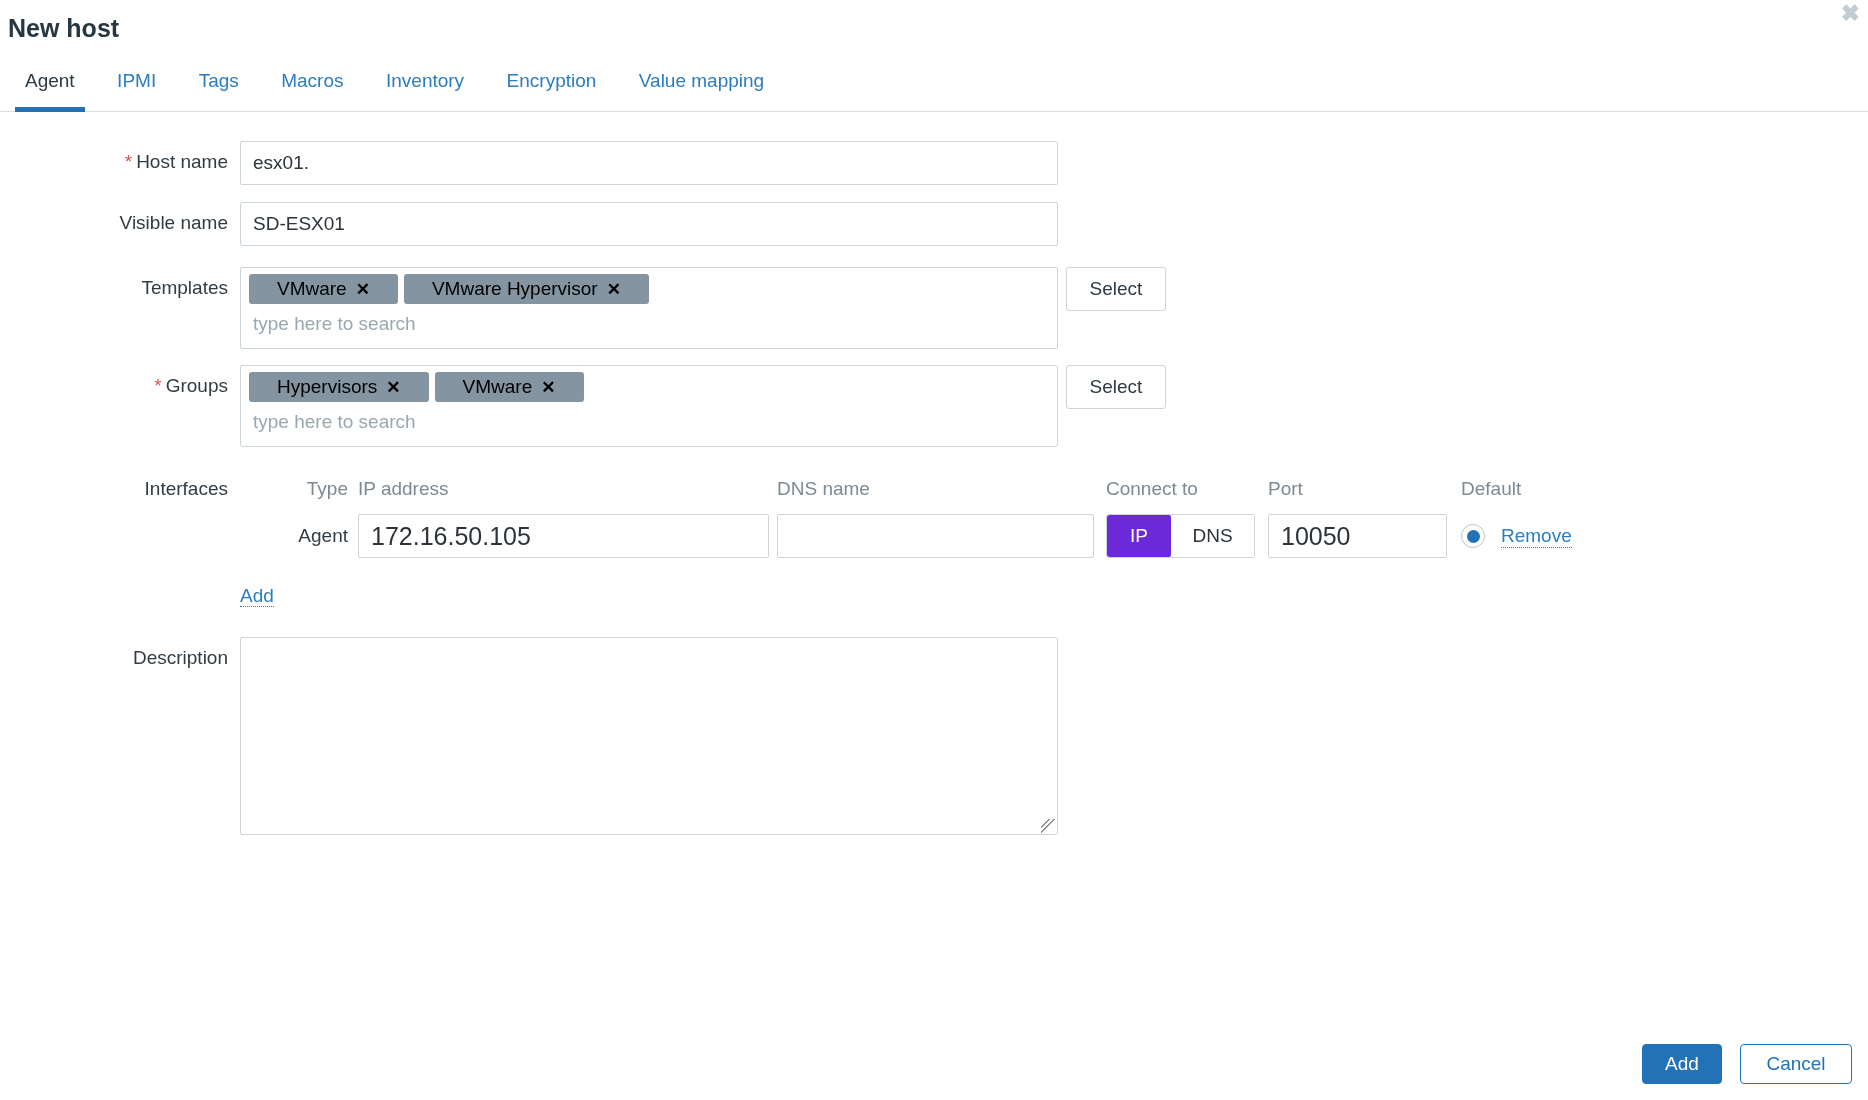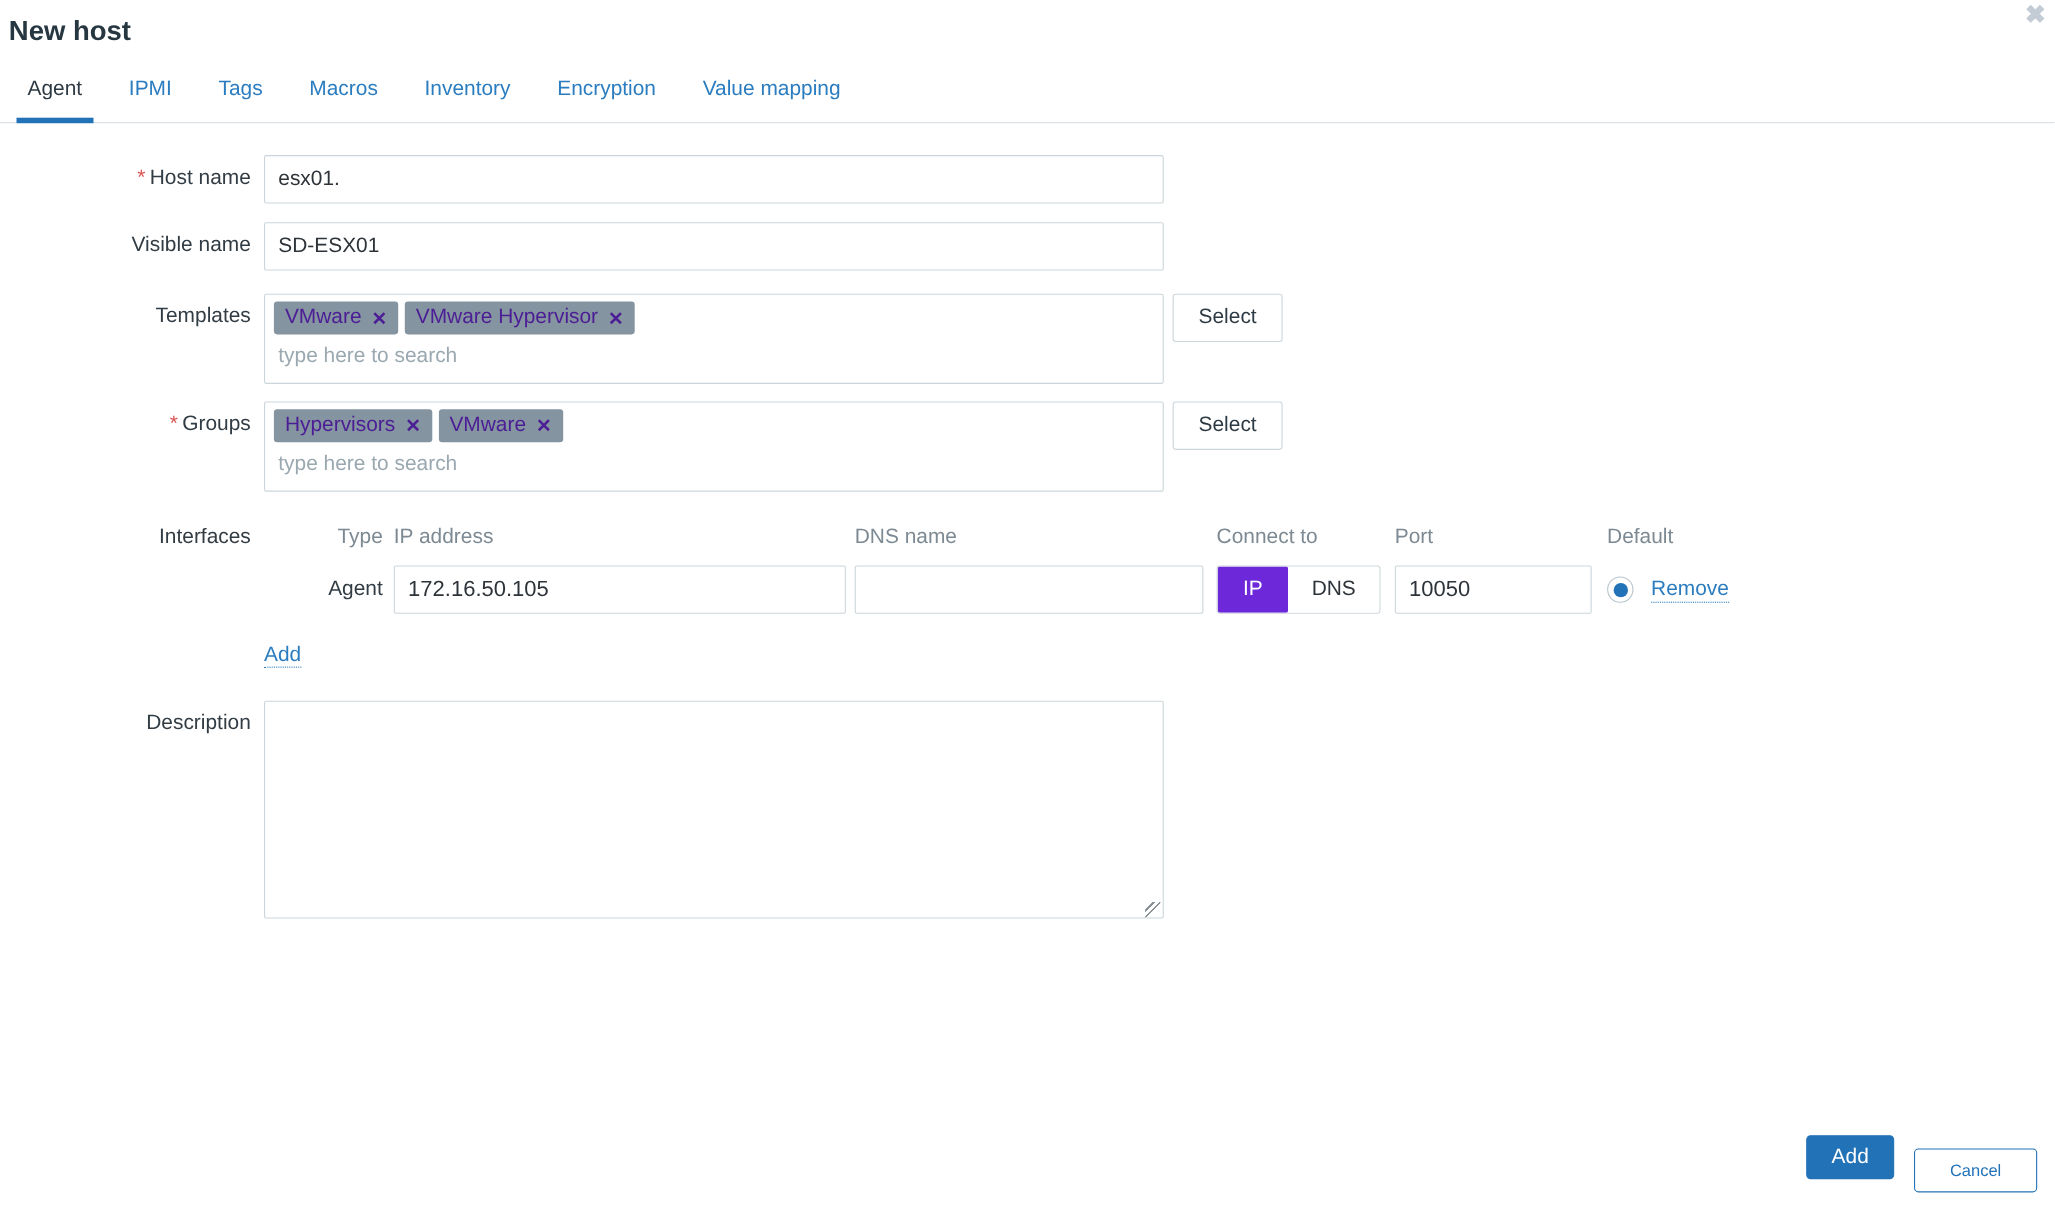--- a/index.html
+++ b/index.html
@@ -18,38 +18,38 @@
   .row { display:flex; align-items:flex-start; }
   .lbl { flex:0 0 228px; text-align:right; font-size:19px; color:#323c44; padding-top:10px; }
   .lbl.no-pad { padding-top:0; }
   .req { color:#d9534f; margin-right:4px; }
   .fld { margin-left:12px; display:flex; align-items:flex-start; gap:8px; }
 
   .text-input { width:818px; height:44px; border:1px solid #ccd6da; border-radius:2px; padding:0 12px; font-size:19px; color:#2d3338; font-family:"Liberation Sans", sans-serif; outline:none; }
 
   .multiselect { width:818px; min-height:82px; border:1px solid #ccd6da; border-radius:2px; padding:6px 8px 4px 8px; cursor:text; }
   .chips { display:flex; flex-wrap:wrap; gap:6px; }
-  .chip { display:inline-flex; align-items:center; gap:9px; background:#8494a0; color:#4c1d95; font-size:19px; padding:4px 10px; border-radius:3px; }
+  .chip { display:inline-flex; align-items:center; gap:9px; background:#8494a0; color:#000000; font-size:19px; padding:4px 28px; border-radius:3px; }
   .chip-x { font-weight:bold; font-size:17px; cursor:pointer; line-height:1; }
   .ms-placeholder { padding:9px 4px 4px 4px; font-size:19px; color:#9aa8b0; }
 
   .btn-select { height:44px; min-width:100px; padding:0 18px; background:#fff; border:1px solid #ccd6da; border-radius:3px; font-size:19px; color:#2d3a43; cursor:pointer; font-family:"Liberation Sans", sans-serif; }
 
   
   .if-grid { margin-left:12px; }
   .if-header { display:flex; font-size:19px; color:#7d8a93; margin-bottom:14px; }
   .if-row { display:flex; align-items:center; }
   .col-type { width:118px; display:flex; justify-content:flex-end; padding-right:10px; }
   .col-ip { width:411px; }
   .col-dns { width:317px; margin-left:8px; }
   .col-connect { width:149px; margin-left:12px; }
   .col-port { width:179px; margin-left:13px; }
   .col-default { margin-left:14px; display:flex; align-items:center; gap:16px; }
   .if-row .col-type { font-size:19px; color:#323c44; }
-  .cell-input { width:100%; height:44px; border:1px solid #ccd6da; border-radius:2px; padding:0 12px; font-size:20px; color:#2d3338; font-family:"Liberation Sans", sans-serif; outline:none; }
+  .cell-input { width:100%; height:44px; border:1px solid #ccd6da; border-radius:2px; padding:0 12px; font-size:25px; color:#2d3338; font-family:"Liberation Sans", sans-serif; outline:none; }
 
   .segmented { display:flex; width:149px; height:44px; border:1px solid #ccd6da; border-radius:3px; overflow:hidden; background:#fff; }
   .seg { display:flex; align-items:center; justify-content:center; font-size:19px; cursor:pointer; }
   .seg-ip { width:64px; background:#6d28d9; color:#fff; border-radius:2px; }
   .seg-dns { flex:1; color:#2d3338; background:#fff; }
 
   .radio { width:24px; height:24px; border:1px solid #b9c5cd; border-radius:50%; display:flex; align-items:center; justify-content:center; cursor:pointer; background:#fff; }
   .radio-dot { width:13px; height:13px; border-radius:50%; background:#2272b8; }
 
   .link { font-size:19px; color:#2b7dc0; text-decoration:none; border-bottom:1px dotted #2b7dc0; cursor:pointer; }
@@ -61,21 +61,21 @@
       linear-gradient(135deg, transparent 0 5px, #8a9298 5px 6.5px, transparent 6.5px 9px, #8a9298 9px 10.5px, transparent 10.5px); }
 
   .select-box { width:176px; height:44px; border:1px solid #ccd6da; border-radius:2px; background:#fff; display:flex; align-items:center; justify-content:space-between; padding:0 14px 0 12px; font-size:19px; color:#2d3338; cursor:pointer; }
   .chev { width:11px; height:11px; border-right:2px solid #3a444c; border-bottom:2px solid #3a444c; transform:rotate(45deg) translateY(-3px); }
 
   .checkbox { width:29px; height:29px; border:1px solid #bac9d2; border-radius:3px; background:#fff; display:flex; align-items:center; justify-content:center; cursor:pointer; }
   .checkbox .tick { color:#2272b8; font-size:23px; font-weight:bold; line-height:1; transform:translateY(-1px); }
 
   .footer { position:absolute; right:16px; bottom:16px; display:flex; gap:18px; }
   .btn-primary { min-width:80px; height:40px; padding:0 16px; background:#2272b8; color:#fff; border:1px solid #2272b8; border-radius:4px; font-size:19px; cursor:pointer; font-family:"Liberation Sans", sans-serif; }
-  .btn-secondary { min-width:112px; height:40px; padding:0 18px; background:#fff; color:#2272b8; border:1px solid #2272b8; border-radius:4px; font-size:15px; cursor:pointer; font-family:"Liberation Sans", sans-serif;margin-top:12px; }
+  .btn-secondary { min-width:112px; height:40px; padding:0 18px; background:#fff; color:#2272b8; border:1px solid #2272b8; border-radius:4px; font-size:19px; cursor:pointer; font-family:"Liberation Sans", sans-serif; }
 
   .mb17{margin-bottom:17px} .mb21{margin-bottom:21px} .mb16{margin-bottom:16px}
   .mb31{margin-bottom:31px} .mb30{margin-bottom:30px} .mb36{margin-bottom:36px} .mb23{margin-bottom:23px}
 </style>
 </head>
 <body>
 
 <div class="dialog">
 
   <span class="close-x">✖</span>

